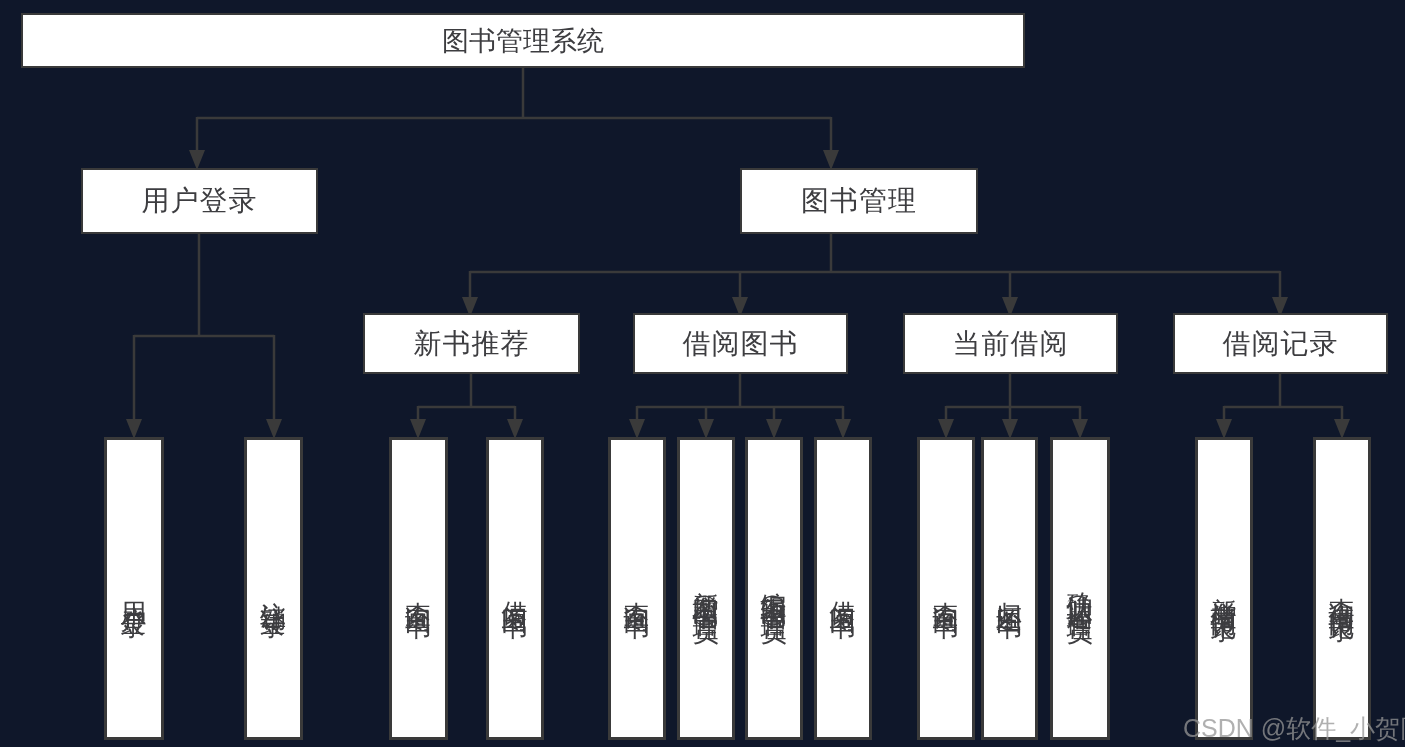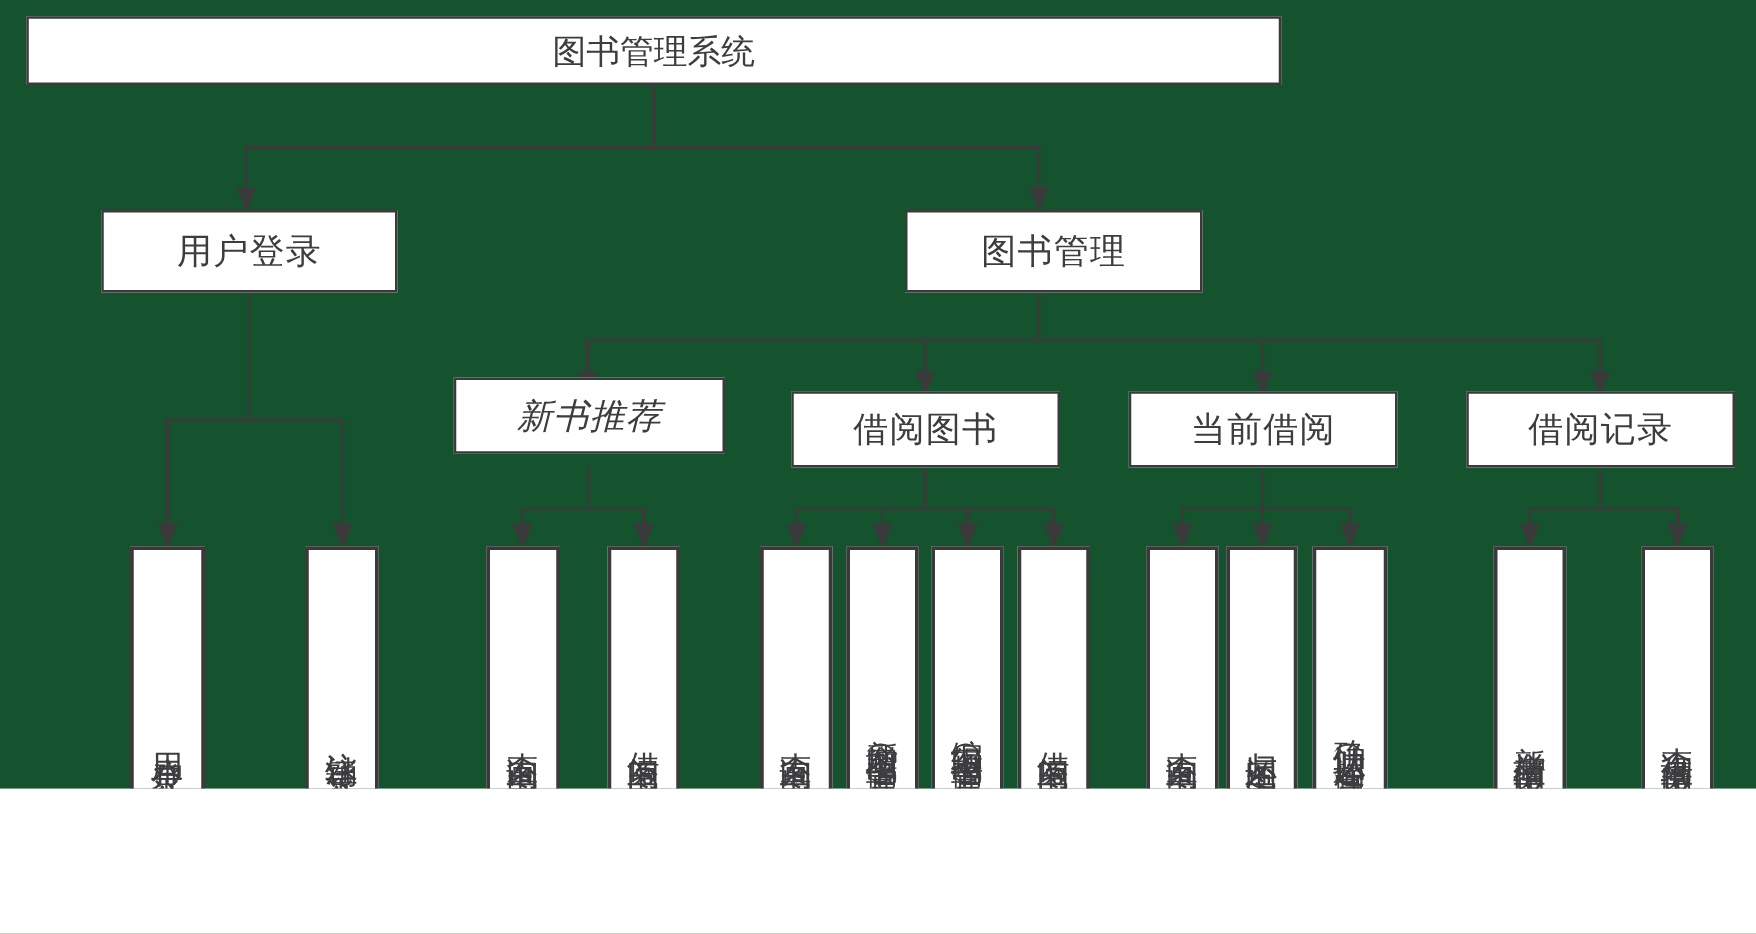--- a/index.html
+++ b/index.html
@@ -3,22 +3,22 @@
 <meta charset="utf-8">
 <style>
   html, body {
     margin: 0;
     padding: 0;
     background: #ffffff;
   }
   #canvas {
     position: relative;
     width: 1405px;
-    height: 631px;
-    background: #14532d;
+    height: 747px;
+    background: #0f172a;
     font-family: "Liberation Sans", "DejaVu Sans", sans-serif;
     overflow: hidden;
   }
   #connectors {
     position: absolute;
     left: 0; top: 0;
     width: 1405px;
     height: 747px;
   }
   .box {
@@ -106,25 +106,25 @@
     </g>
   </svg>
 
   <div class="box root-box" style="left:21px; top:13px; width:1004px; height:55px;">
     <span>图书管理系统</span>
   </div>
 
   <div class="box h-box" style="left:81px; top:168px; width:237px; height:66px; border-width:2px;">
     <span>用户登录</span>
   </div>
-  <div class="box h-box" style="left:724px; top:168px; width:238px; height:66px; border-width:2px;">
+  <div class="box h-box" style="left:740px; top:168px; width:238px; height:66px; border-width:2px;">
     <span>图书管理</span>
   </div>
 
-  <div class="box h-box" style="left:363px; top:302px; width:217px; height:61px;font-style:italic;">
+  <div class="box h-box" style="left:363px; top:313px; width:217px; height:61px;">
     <span>新书推荐</span>
   </div>
   <div class="box h-box" style="left:633px; top:313px; width:215px; height:61px;">
     <span>借阅图书</span>
   </div>
   <div class="box h-box" style="left:903px; top:313px; width:215px; height:61px;">
     <span>当前借阅</span>
   </div>
   <div class="box h-box" style="left:1173px; top:313px; width:215px; height:61px;">
     <span>借阅记录</span>

